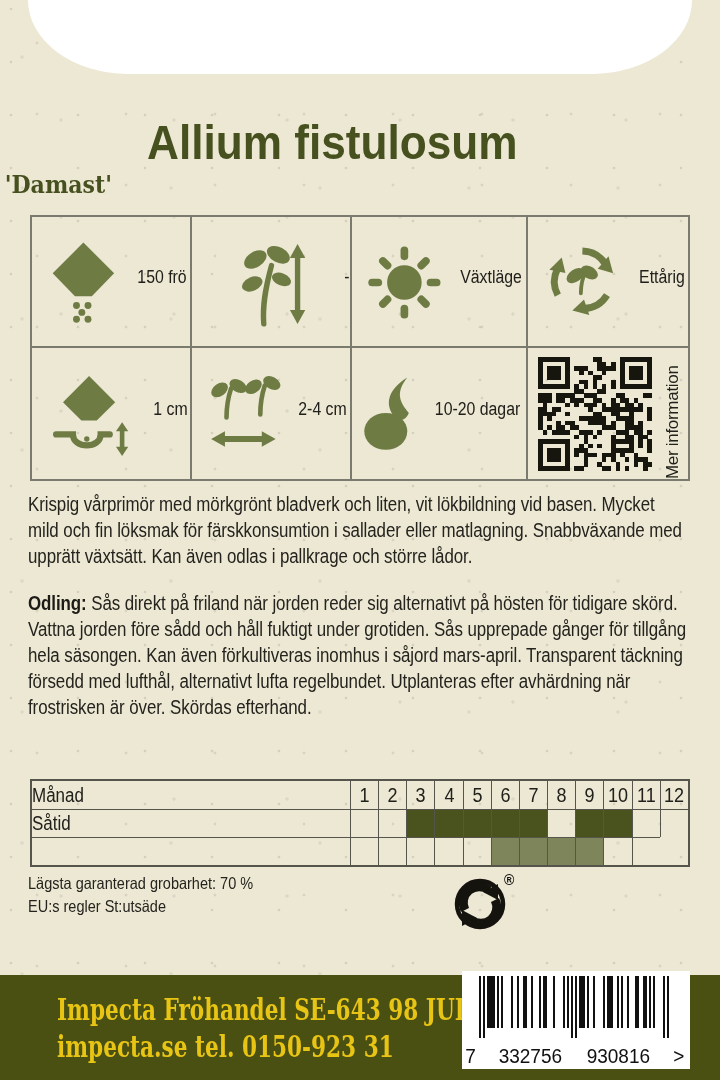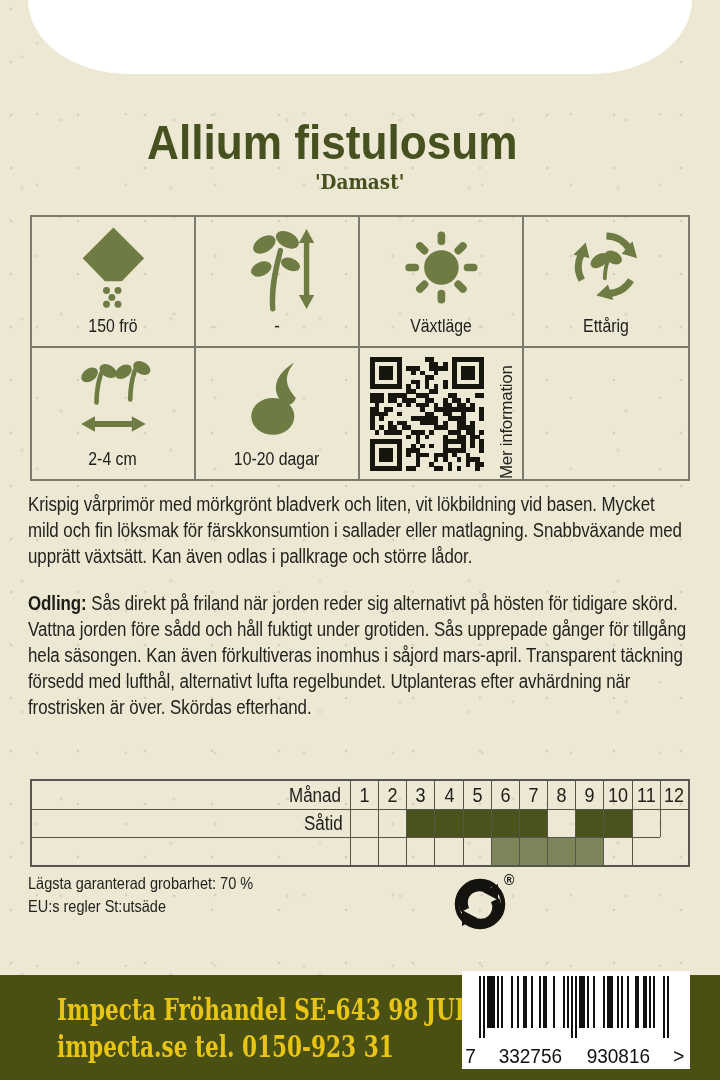--- a/index.html
+++ b/index.html
@@ -15,30 +15,30 @@
       radial-gradient(circle at 22px 57px, rgba(150,148,128,.18) 1px, transparent 2.4px);
     background-size:67px 53px, 89px 71px, 113px 97px, 149px 131px;}
 
   .notch{position:absolute;top:0;left:28px;right:28px;height:74px;background:#ffffff;
     border-bottom-left-radius:100px 74px;border-bottom-right-radius:100px 74px;}
 
   
   .title{position:absolute;top:118px;left:0;width:664px;text-align:center;
     font-family:Liberation Sans, sans-serif;font-weight:700;font-size:48px;color:#46511f;line-height:50px;}
   .title .inner{display:inline-block;transform:scaleX(.92);}
-  .subtitle{position:absolute;top:170px;left:0;width:720px;text-align:center;
-    font-family:"DejaVu Serif",serif;font-weight:700;font-size:20px;color:#46511f;}
+  .subtitle{position:absolute;top:170px;left:0;width:720px;text-align:left;
+    font-family:"DejaVu Serif",serif;font-weight:700;font-size:24px;color:#46511f;}
   .subtitle .inner{display:inline-block;transform:scaleX(.92);}
 
   
   .grid{position:absolute;left:30px;top:215px;width:660px;height:266px;
     display:grid;grid-template-columns:repeat(4,1fr);grid-template-rows:repeat(2,1fr);
     border:2px solid #7b7a6e;box-sizing:border-box;}
   .cell{border-right:2px solid #7b7a6e;border-bottom:2px solid #7b7a6e;
-    display:flex;flex-direction:column;align-items:center;position:relative;box-sizing:border-box;}
+    display:flex;align-items:center;position:relative;box-sizing:border-box;}
   .cell:nth-child(4n){border-right:none;}
   .cell:nth-child(n+5){border-bottom:none;}
   .pict-wrap{flex:1;display:flex;align-items:center;justify-content:center;padding-top:4px;}
   svg.pict{height:86px;width:auto;}
   .pict path,.pict circle,.pict ellipse{fill:#6e7c44;}
   .pict .st{fill:none;stroke:#6e7c44;}
   .pict-label{height:30px;font-size:18px;color:#21201b;transform:scaleX(.88);white-space:nowrap;}
 
   .qr-cell{justify-content:center;}
   svg.qr{position:absolute;left:10px;top:9px;width:114px;height:114px;fill:#16160f;shape-rendering:crispEdges;}
@@ -52,21 +52,21 @@
   #para2{top:590px;}
   .copy b{color:#1c1b15;}
 
   
   .calendar{position:absolute;left:30px;top:779px;width:660px;
     display:grid;grid-template-columns:318px repeat(12,1fr);
     border:2px solid #56554b;box-sizing:border-box;}
   .cal-cell{height:28px;border-left:1px solid #56554b;border-top:1px solid #56554b;
     display:flex;align-items:center;justify-content:center;
     font-size:20px;color:#21201b;box-sizing:border-box;}
-  .cal-cell:nth-child(13n+1){border-left:none;justify-content:flex-end;}
+  .cal-cell:nth-child(13n+1){border-left:none;justify-content:flex-start;}
   .cal-cell:nth-child(-n+13){border-top:none;}
   .cal-cell .cond{display:inline-block;transform:scaleX(.85);transform-origin:0 50%;white-space:nowrap;}
   .cal-cell .num{display:inline-block;transform:scaleX(.9);}
 
   
   .note-block{position:absolute;left:28px;top:872px;width:520px;transform:scaleX(.88);
     transform-origin:0 0;font-size:16.5px;line-height:23px;color:#24231d;}
   .greendot{position:absolute;left:452px;top:874px;width:72px;height:62px;}
   .greendot .reg{position:absolute;left:52px;top:-2px;font-size:14px;color:#14130e;font-weight:bold;}
 
@@ -163,20 +163,33 @@
             <path d="M90 44 L70 38 L84 22 Z"></path>
           </g>
           <ellipse cx="41" cy="45" rx="13" ry="8" transform="rotate(-35 41 45)"></ellipse>
           <ellipse cx="59" cy="41" rx="12" ry="8" transform="rotate(30 59 41)"></ellipse>
           <path class="st" d="M48 68 C48 56 50 48 55 38" stroke-width="5" stroke-linecap="round"></path>
         </svg>
       </div>
       <div class="pict-label">Ettårig</div>
     </div>
 
+    <div class="cell">
+      <div class="pict-wrap">
+        <svg class="pict" viewBox="0 0 100 112">
+          <path d="M47 4 L81 38 L57 62 L37 62 L13 38 Z"></path>
+          <path class="st" d="M4 80 H26 C26 99 62 99 62 80 H74" stroke-width="8" stroke-linecap="round"></path>
+          <circle cx="44" cy="86" r="3.5"></circle>
+          <path class="st" d="M90 74 V98" stroke-width="6"></path>
+          <path d="M90 64 L82 76 H98 Z"></path>
+          <path d="M90 108 L82 96 H98 Z"></path>
+        </svg>
+      </div>
+      <div class="pict-label">1 cm</div>
+    </div>
 
     <div class="cell">
       <div class="pict-wrap">
         <svg class="pict" viewBox="0 0 100 112">
           <g transform="translate(26,20)">
             <path class="st" d="M2 38 C2 22 4 12 8 0" stroke-width="6" stroke-linecap="round"></path>
             <ellipse cx="-7" cy="2" rx="12" ry="8" transform="rotate(-35 -7 2)"></ellipse>
             <ellipse cx="17" cy="-3" rx="12" ry="8" transform="rotate(30 17 -3)"></ellipse>
           </g>
           <g transform="translate(70,16)">

